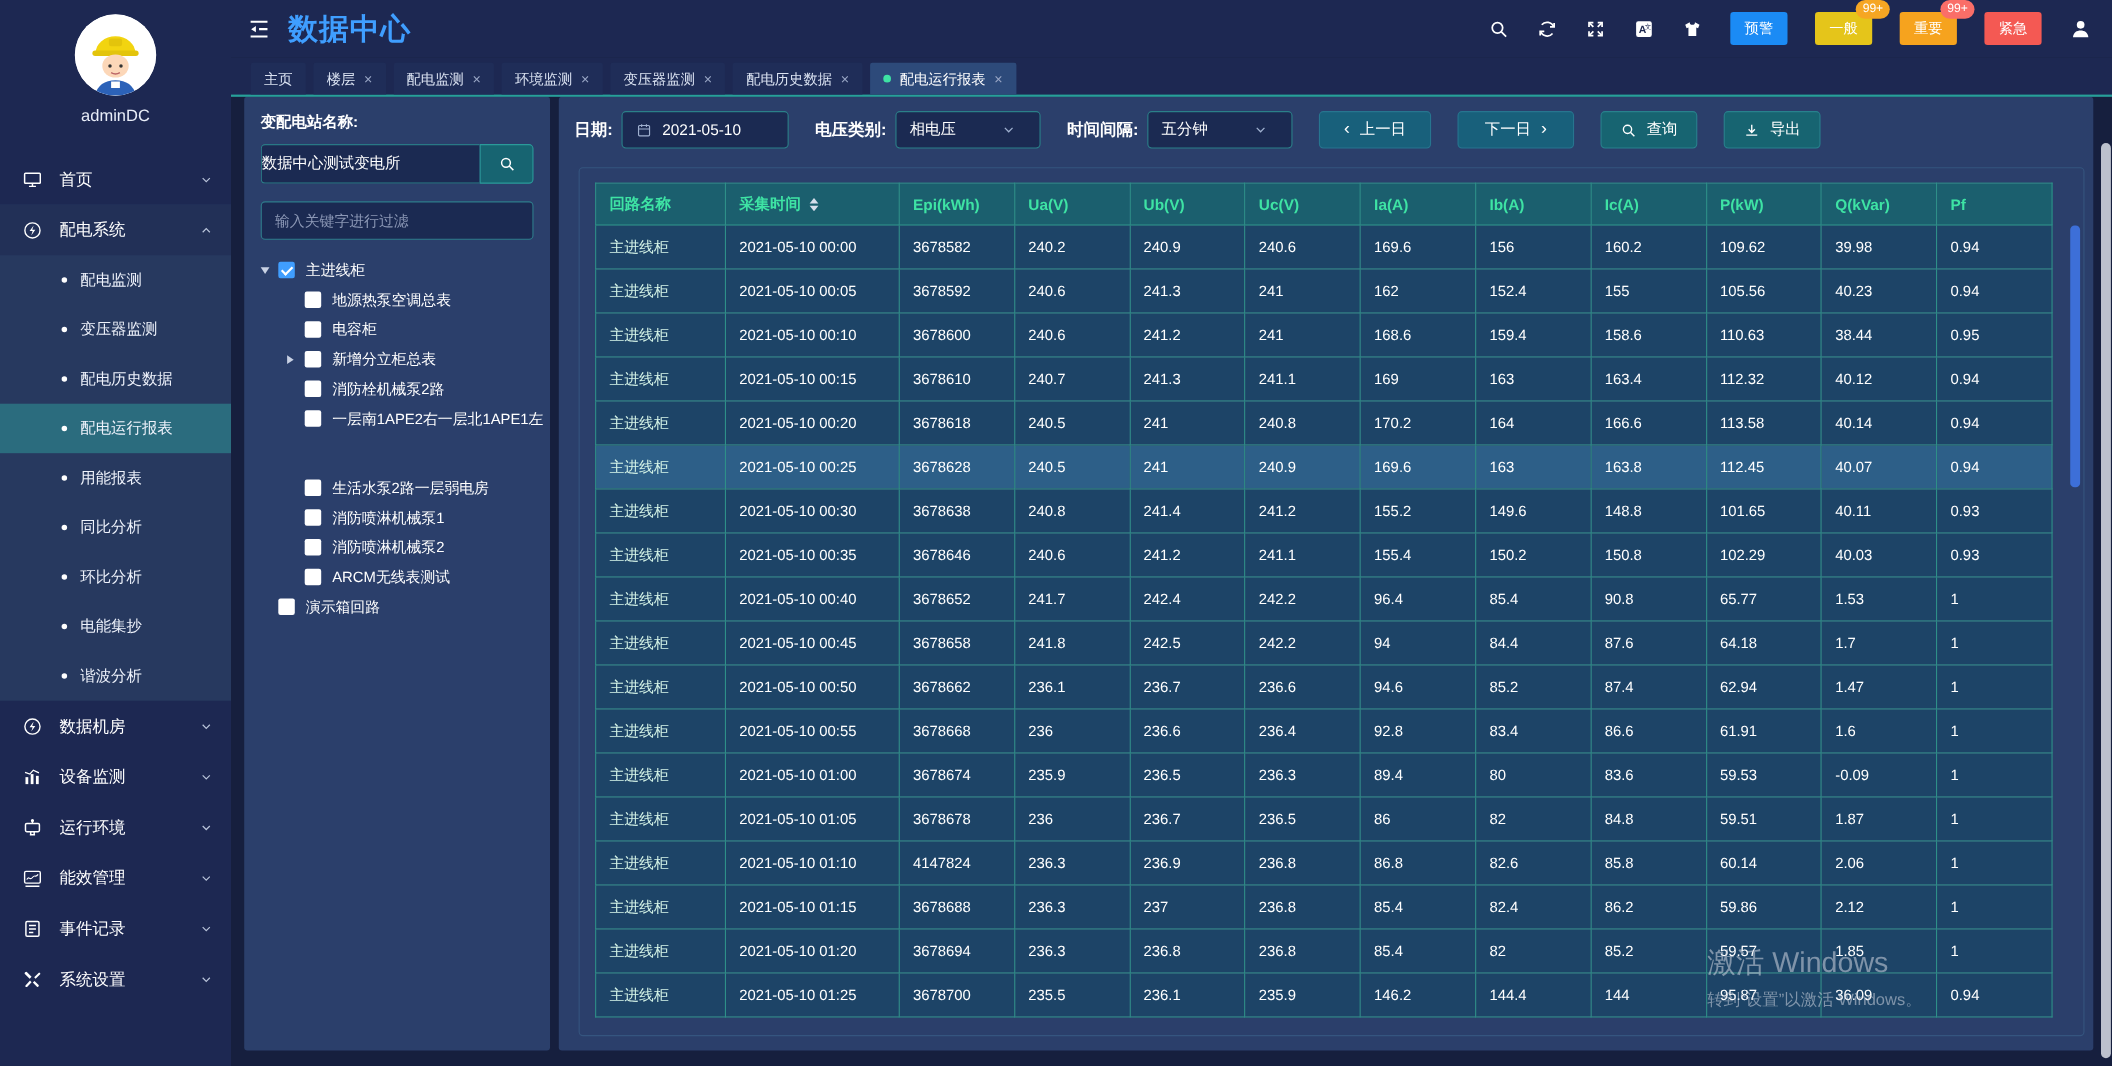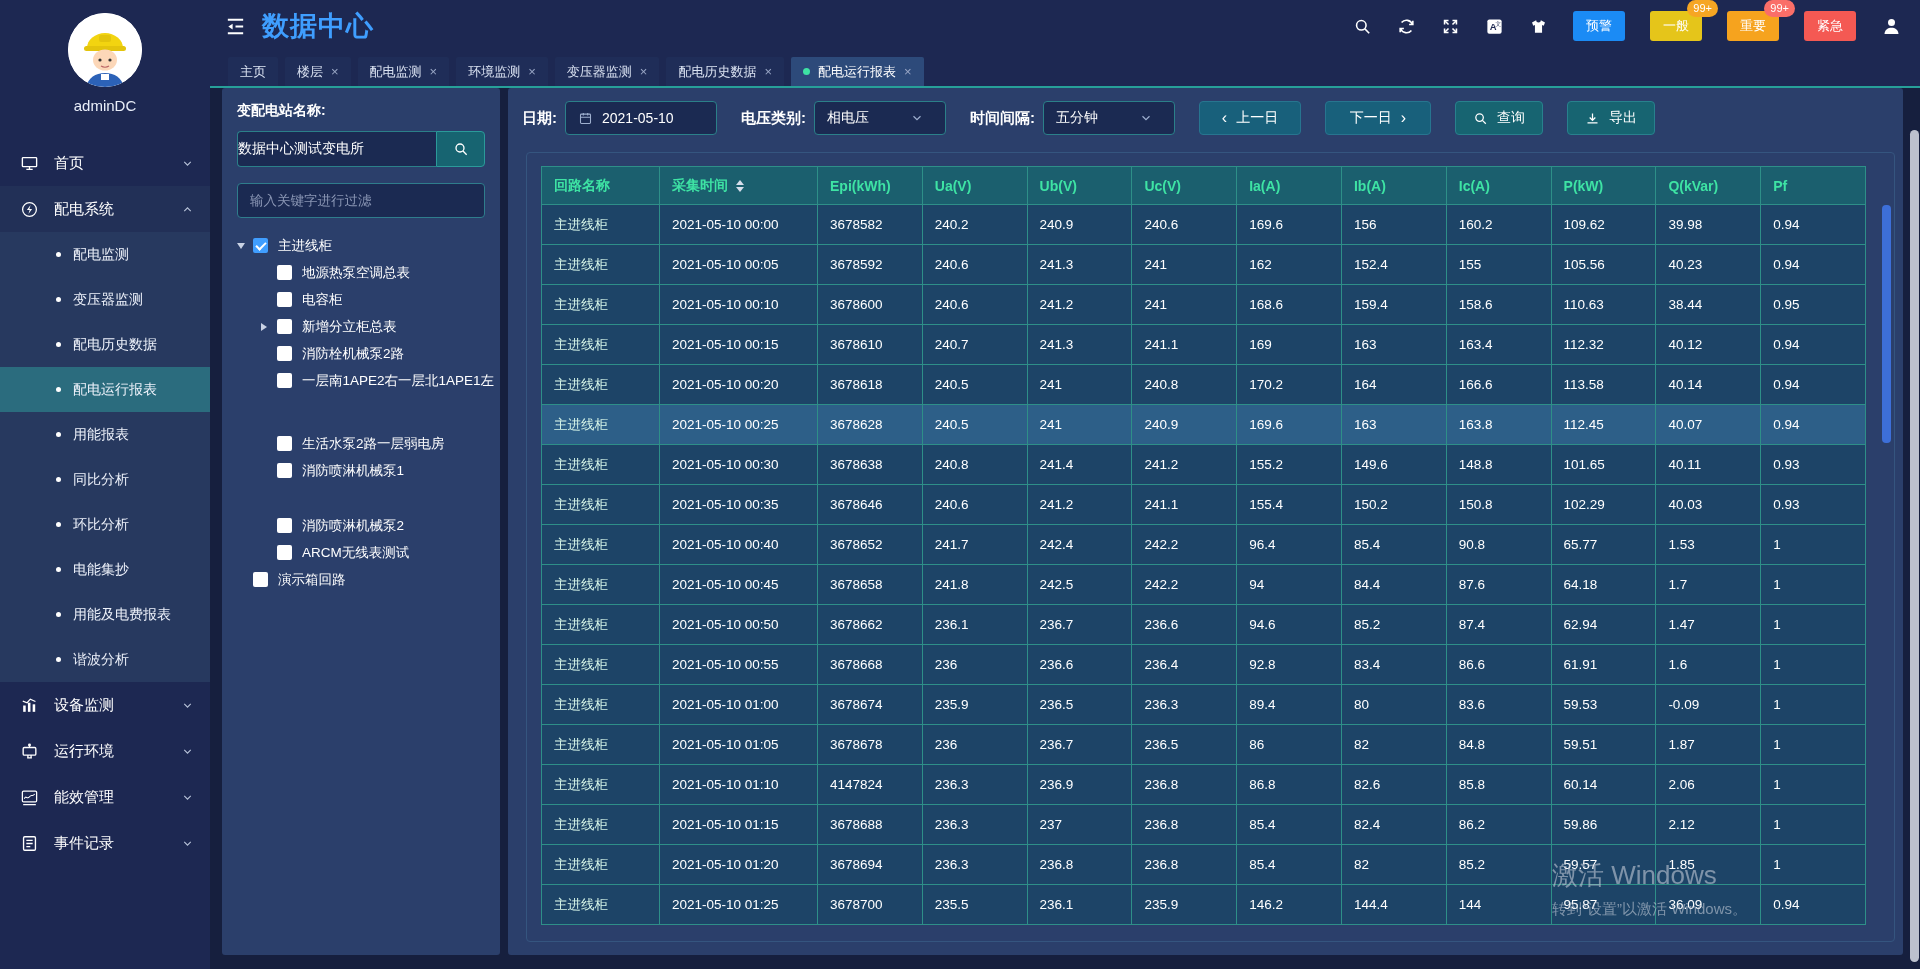--- a/index.html
+++ b/index.html
@@ -182,25 +182,37 @@
         <div class="submenu-item">
           <span class="bullet"></span>
           <span>环比分析</span>
         </div>
         <div class="submenu-item">
           <span class="bullet"></span>
           <span>电能集抄</span>
         </div>
         <div class="submenu-item">
           <span class="bullet"></span>
-          <span>用能及电费报表</span>
-        </div>
-        <div class="submenu-item">
-          <span class="bullet"></span>
           <span>谐波分析</span>
+        </div>
+      </div>
+      <div class="menu-group">
+        <div class="menu-item">
+          <span class="icon mi-icon">
+            <svg viewBox="0 0 24 24" fill="none" stroke="#fff" stroke-width="1.6">
+              <circle cx="12" cy="12" r="8.7"></circle>
+              <path d="M13.4 6.3 8.7 12.7h3.5l-1.6 5 4.7-6.4h-3.5z" fill="#fff" stroke="none"></path>
+            </svg>
+          </span>
+          <span class="mi-label">数据机房</span>
+          <span class="icon mi-chevron">
+            <svg viewBox="0 0 24 24" fill="none" stroke="#b9c4da" stroke-width="2">
+              <path d="M6 9l6 6 6-6"></path>
+            </svg>
+          </span>
         </div>
       </div>
       <div class="menu-group">
         <div class="menu-item">
           <span class="icon mi-icon">
             <svg viewBox="0 0 24 24" fill="#fff">
               <rect x="4" y="12" width="3.2" height="8"></rect>
               <rect x="10" y="8.5" width="3.2" height="11.5"></rect>
               <rect x="16" y="10.5" width="3.2" height="9.5"></rect>
               <path d="M3.5 6.5l5.5 2 4-4.5 6.5 3" stroke="#fff" stroke-width="1.5" fill="none"></path>
@@ -250,20 +262,38 @@
       </div>
       <div class="menu-group">
         <div class="menu-item">
           <span class="icon mi-icon">
             <svg viewBox="0 0 24 24" fill="none" stroke="#fff" stroke-width="1.7">
               <rect x="4.5" y="3.5" width="15" height="17" rx="1.5"></rect>
               <path d="M8 8h8M8 12h8M8 16h5"></path>
             </svg>
           </span>
           <span class="mi-label">事件记录</span>
+          <span class="icon mi-chevron">
+            <svg viewBox="0 0 24 24" fill="none" stroke="#b9c4da" stroke-width="2">
+              <path d="M6 9l6 6 6-6"></path>
+            </svg>
+          </span>
+        </div>
+      </div>
+      <div class="menu-group">
+        <div class="menu-item">
+          <span class="icon mi-icon">
+            <svg viewBox="0 0 24 24" fill="#fff">
+              <path d="M5.2 3 11 8.8 8.8 11 3 5.2C3 3.8 3.9 3 5.2 3z"></path>
+              <path d="M19.3 4.2 14 9.5l1.6 1.6 5.3-5.3c.5-1.3-.4-2.1-1.6-1.6z"></path>
+              <path d="M9.2 13.2l1.8 1.8-5.2 5.5c-1 .7-2.5-.8-1.8-1.8z"></path>
+              <path d="M14.3 13.6l4.8 4.8c.8 1.1-.8 2.7-1.9 1.9l-4.8-4.8z"></path>
+            </svg>
+          </span>
+          <span class="mi-label">系统设置</span>
           <span class="icon mi-chevron">
             <svg viewBox="0 0 24 24" fill="none" stroke="#b9c4da" stroke-width="2">
               <path d="M6 9l6 6 6-6"></path>
             </svg>
           </span>
         </div>
       </div>
     </nav>
 </aside>
 
@@ -402,21 +432,21 @@
       <div class="tree-row" style="padding-left: 24px; margin-top: 36px;">
         <span class="caret"></span>
         <span class="cb"></span>
         <span class="tree-label">生活水泵2路一层弱电房</span>
       </div>
       <div class="tree-row" style="padding-left: 24px;">
         <span class="caret"></span>
         <span class="cb"></span>
         <span class="tree-label">消防喷淋机械泵1</span>
       </div>
-      <div class="tree-row" style="padding-left: 24px; margin-top: 28px;">
+      <div class="tree-row" style="padding-left: 24px;">
         <span class="caret"></span>
         <span class="cb"></span>
         <span class="tree-label">消防喷淋机械泵2</span>
       </div>
       <div class="tree-row" style="padding-left: 24px;">
         <span class="caret"></span>
         <span class="cb"></span>
         <span class="tree-label">ARCM无线表测试</span>
       </div>
       <div class="tree-row" style="padding-left: 0px;">

